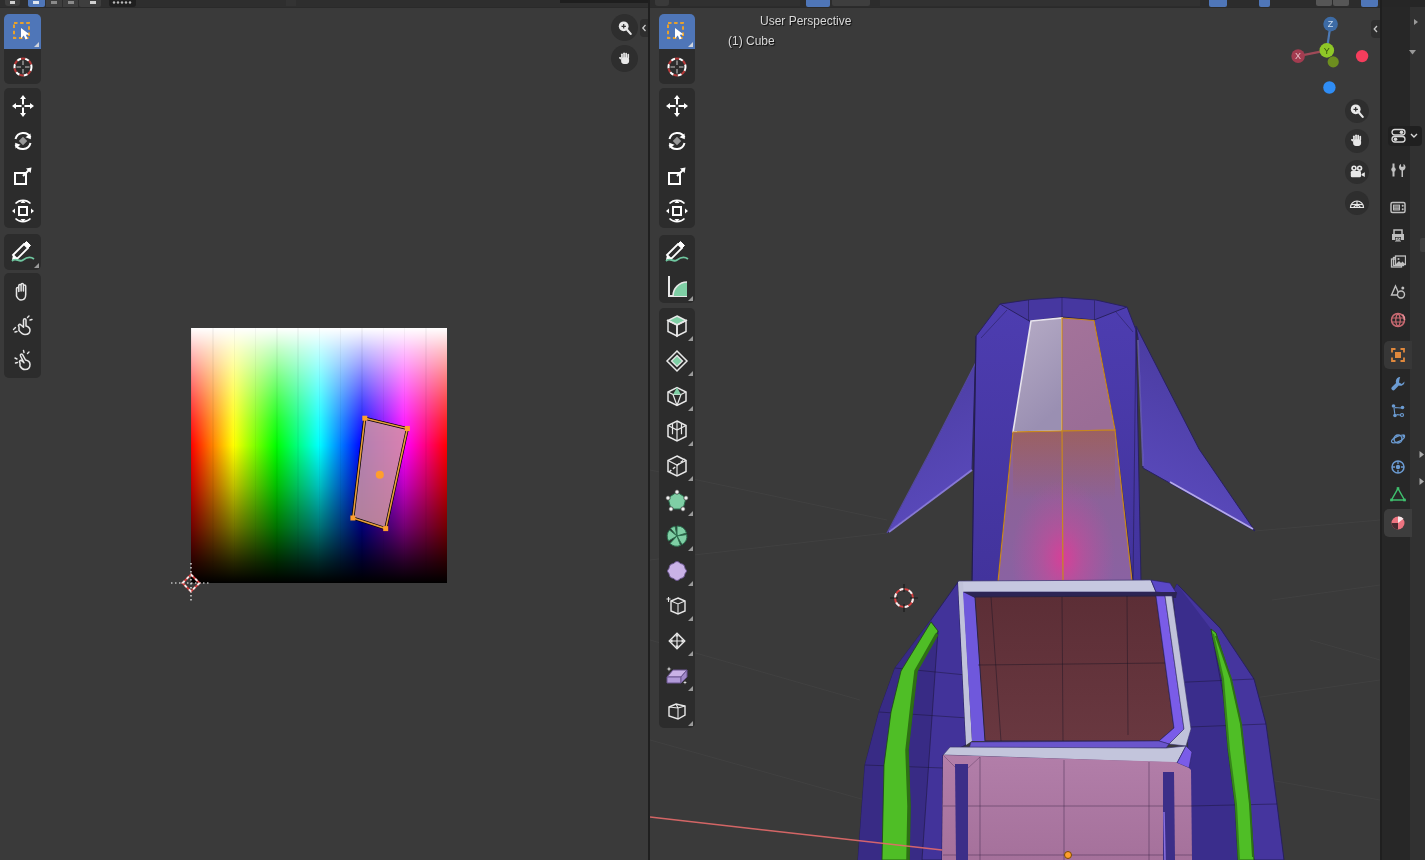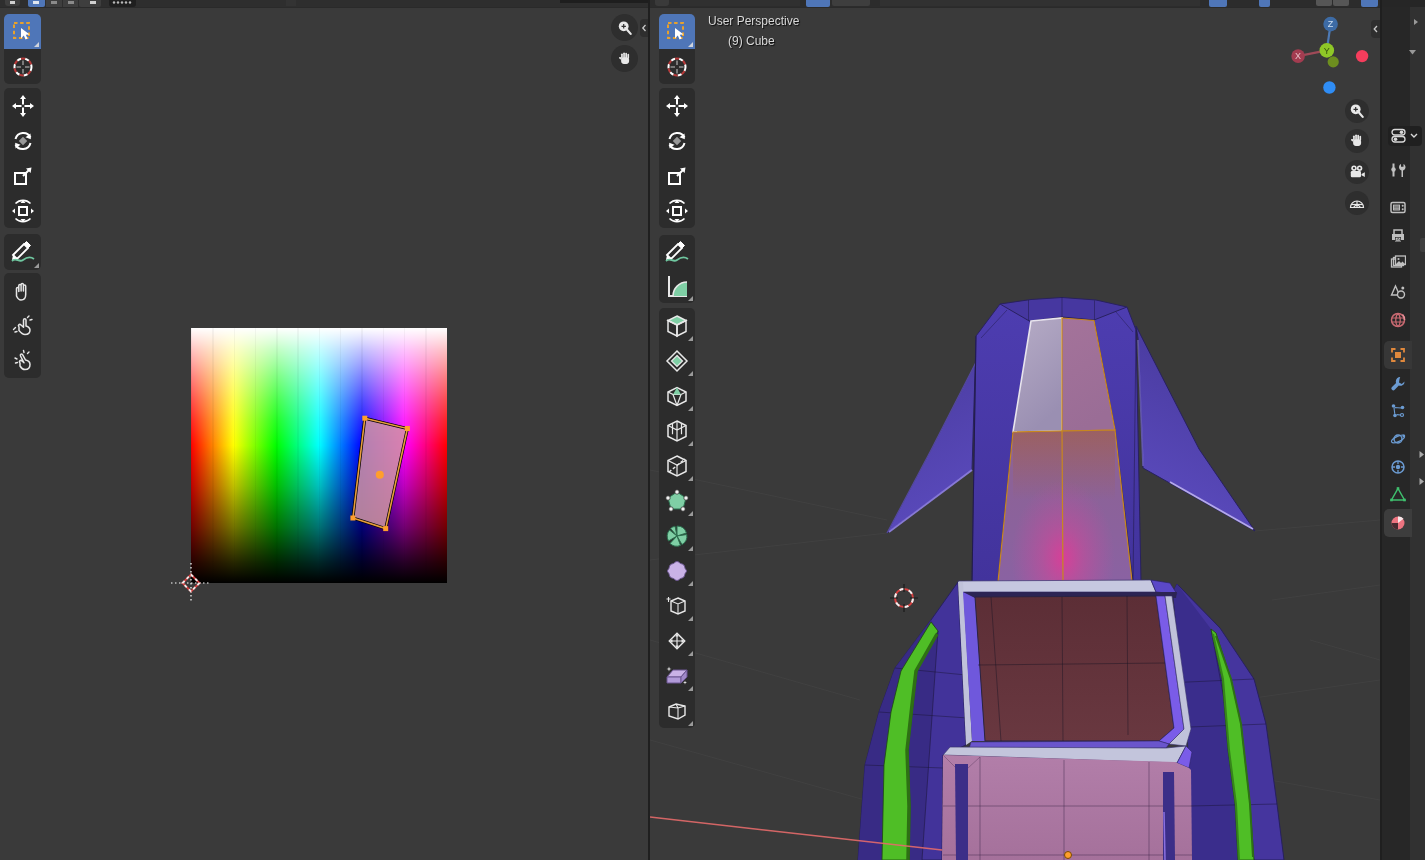--- a/index.html
+++ b/index.html
@@ -289,22 +289,22 @@
     <path d="M0 817 L292 850" stroke="rgba(228,106,106,0.9)" stroke-width="1.5"></path>
 
     <g>
       <circle cx="254" cy="598" r="9" fill="none" stroke="#d84040" stroke-width="2"></circle>
       <circle cx="254" cy="598" r="9" fill="none" stroke="#f2f2f2" stroke-width="2" stroke-dasharray="4.7 4.7"></circle>
       <path d="M254 584 V592 M254 604 V612 M240 598 H248 M260 598 H268" stroke="#1a1a1a" stroke-width="1.2"></path>
     </g>
     <circle cx="418" cy="855" r="3.5" fill="#ff9e2c" stroke="#7a4a00" stroke-width="1"></circle>
   </svg>
 
-  <div class="abs" style="left:708px;top:14px;color:#d8d8d8;font-size:12px;text-shadow:1px 1px 1px rgba(0,0,0,0.8);">User Perspective</div>
-  <div class="abs" style="left:728px;top:34px;color:#d8d8d8;font-size:12px;text-shadow:1px 1px 1px rgba(0,0,0,0.8);">(9) Cube</div>
+  <div class="abs" style="left:760px;top:14px;color:#d8d8d8;font-size:12px;text-shadow:1px 1px 1px rgba(0,0,0,0.8);">User Perspective</div>
+  <div class="abs" style="left:728px;top:34px;color:#d8d8d8;font-size:12px;text-shadow:1px 1px 1px rgba(0,0,0,0.8);">(1) Cube</div>
 
   <div class="btn3 sel corner cornerw" style="top:14px;height:35px;border-radius:5px 5px 0 0;">
       <svg width="22" height="22" viewBox="0 0 22 22">
         <rect x="2" y="2" width="15" height="15" fill="none" stroke="#e7a12d" stroke-width="2" stroke-dasharray="3.5 2.6"></rect>
         <path d="M9 7 L9 17.5 L11.8 14.6 L13.6 18.6 L15.6 17.6 L13.8 13.8 L17.6 13.4 Z" fill="#fff"></path>
       </svg>
     </div>
   <div class="btn3" style="top:49px;height:35px;border-radius:0 0 5px 5px;">
       <svg width="24" height="24" viewBox="0 0 24 24">
         <circle cx="12" cy="12" r="8.5" fill="none" stroke="#fff" stroke-width="2" stroke-dasharray="4.2 4.2"></circle>

